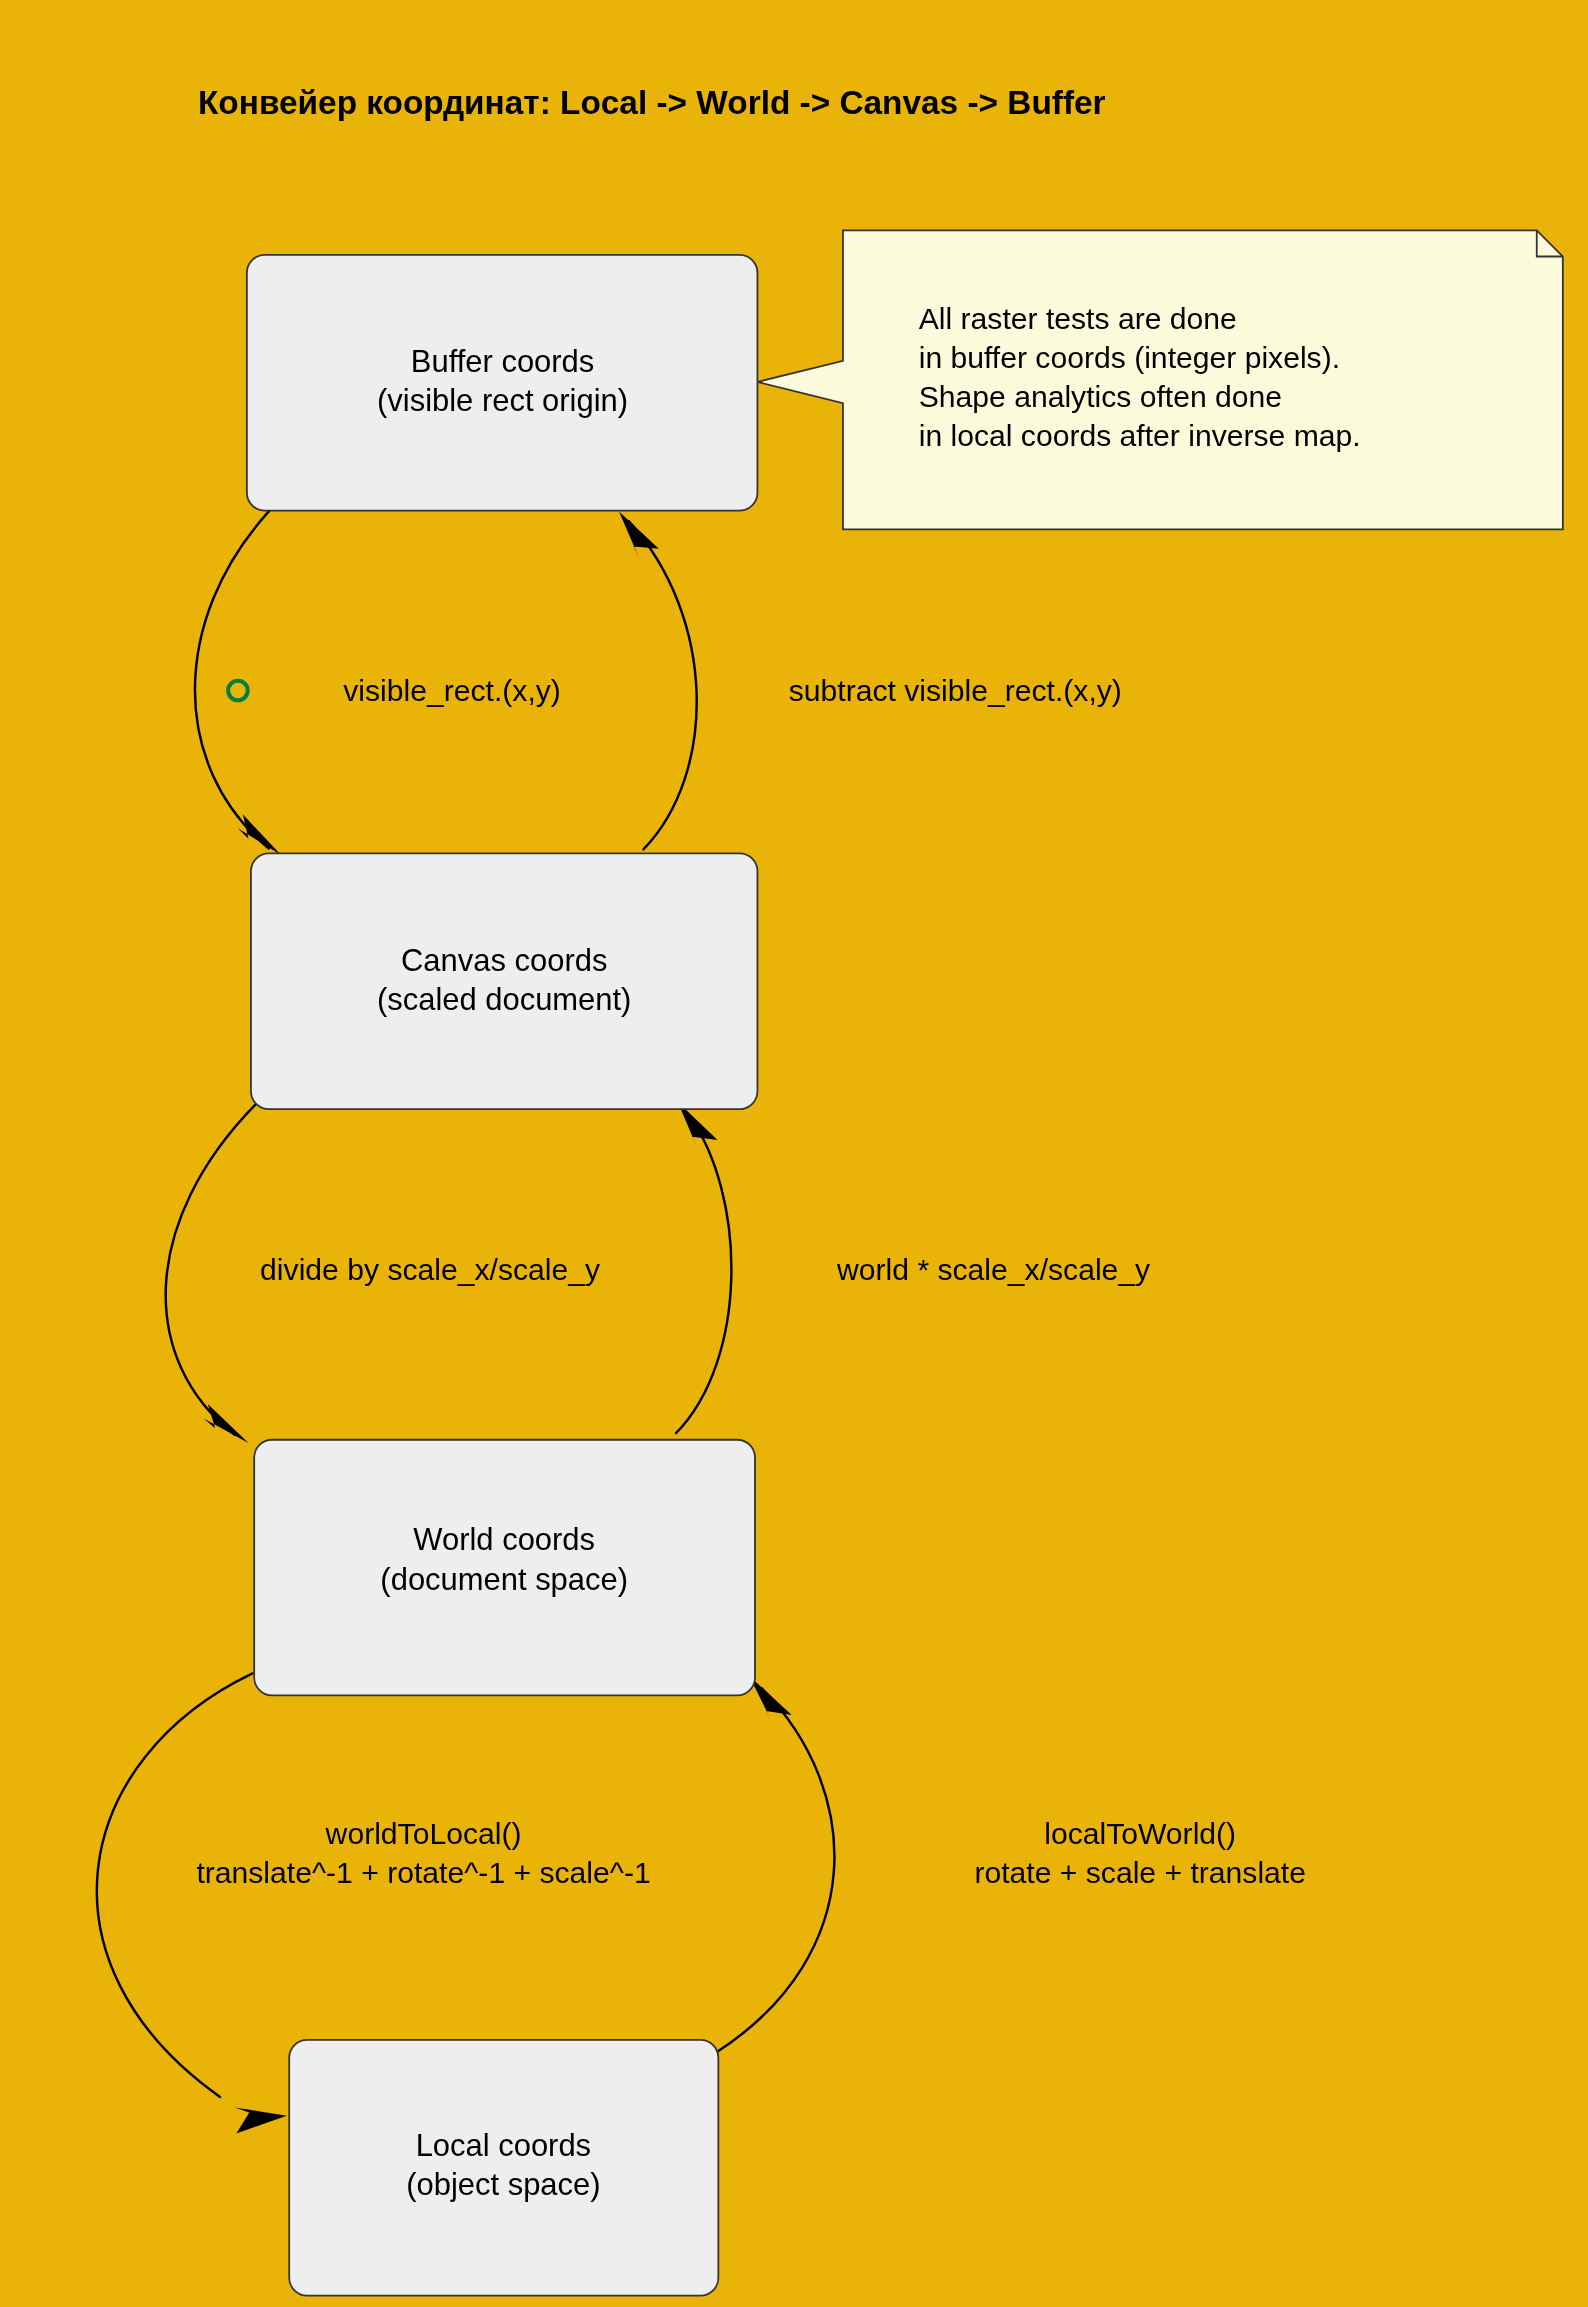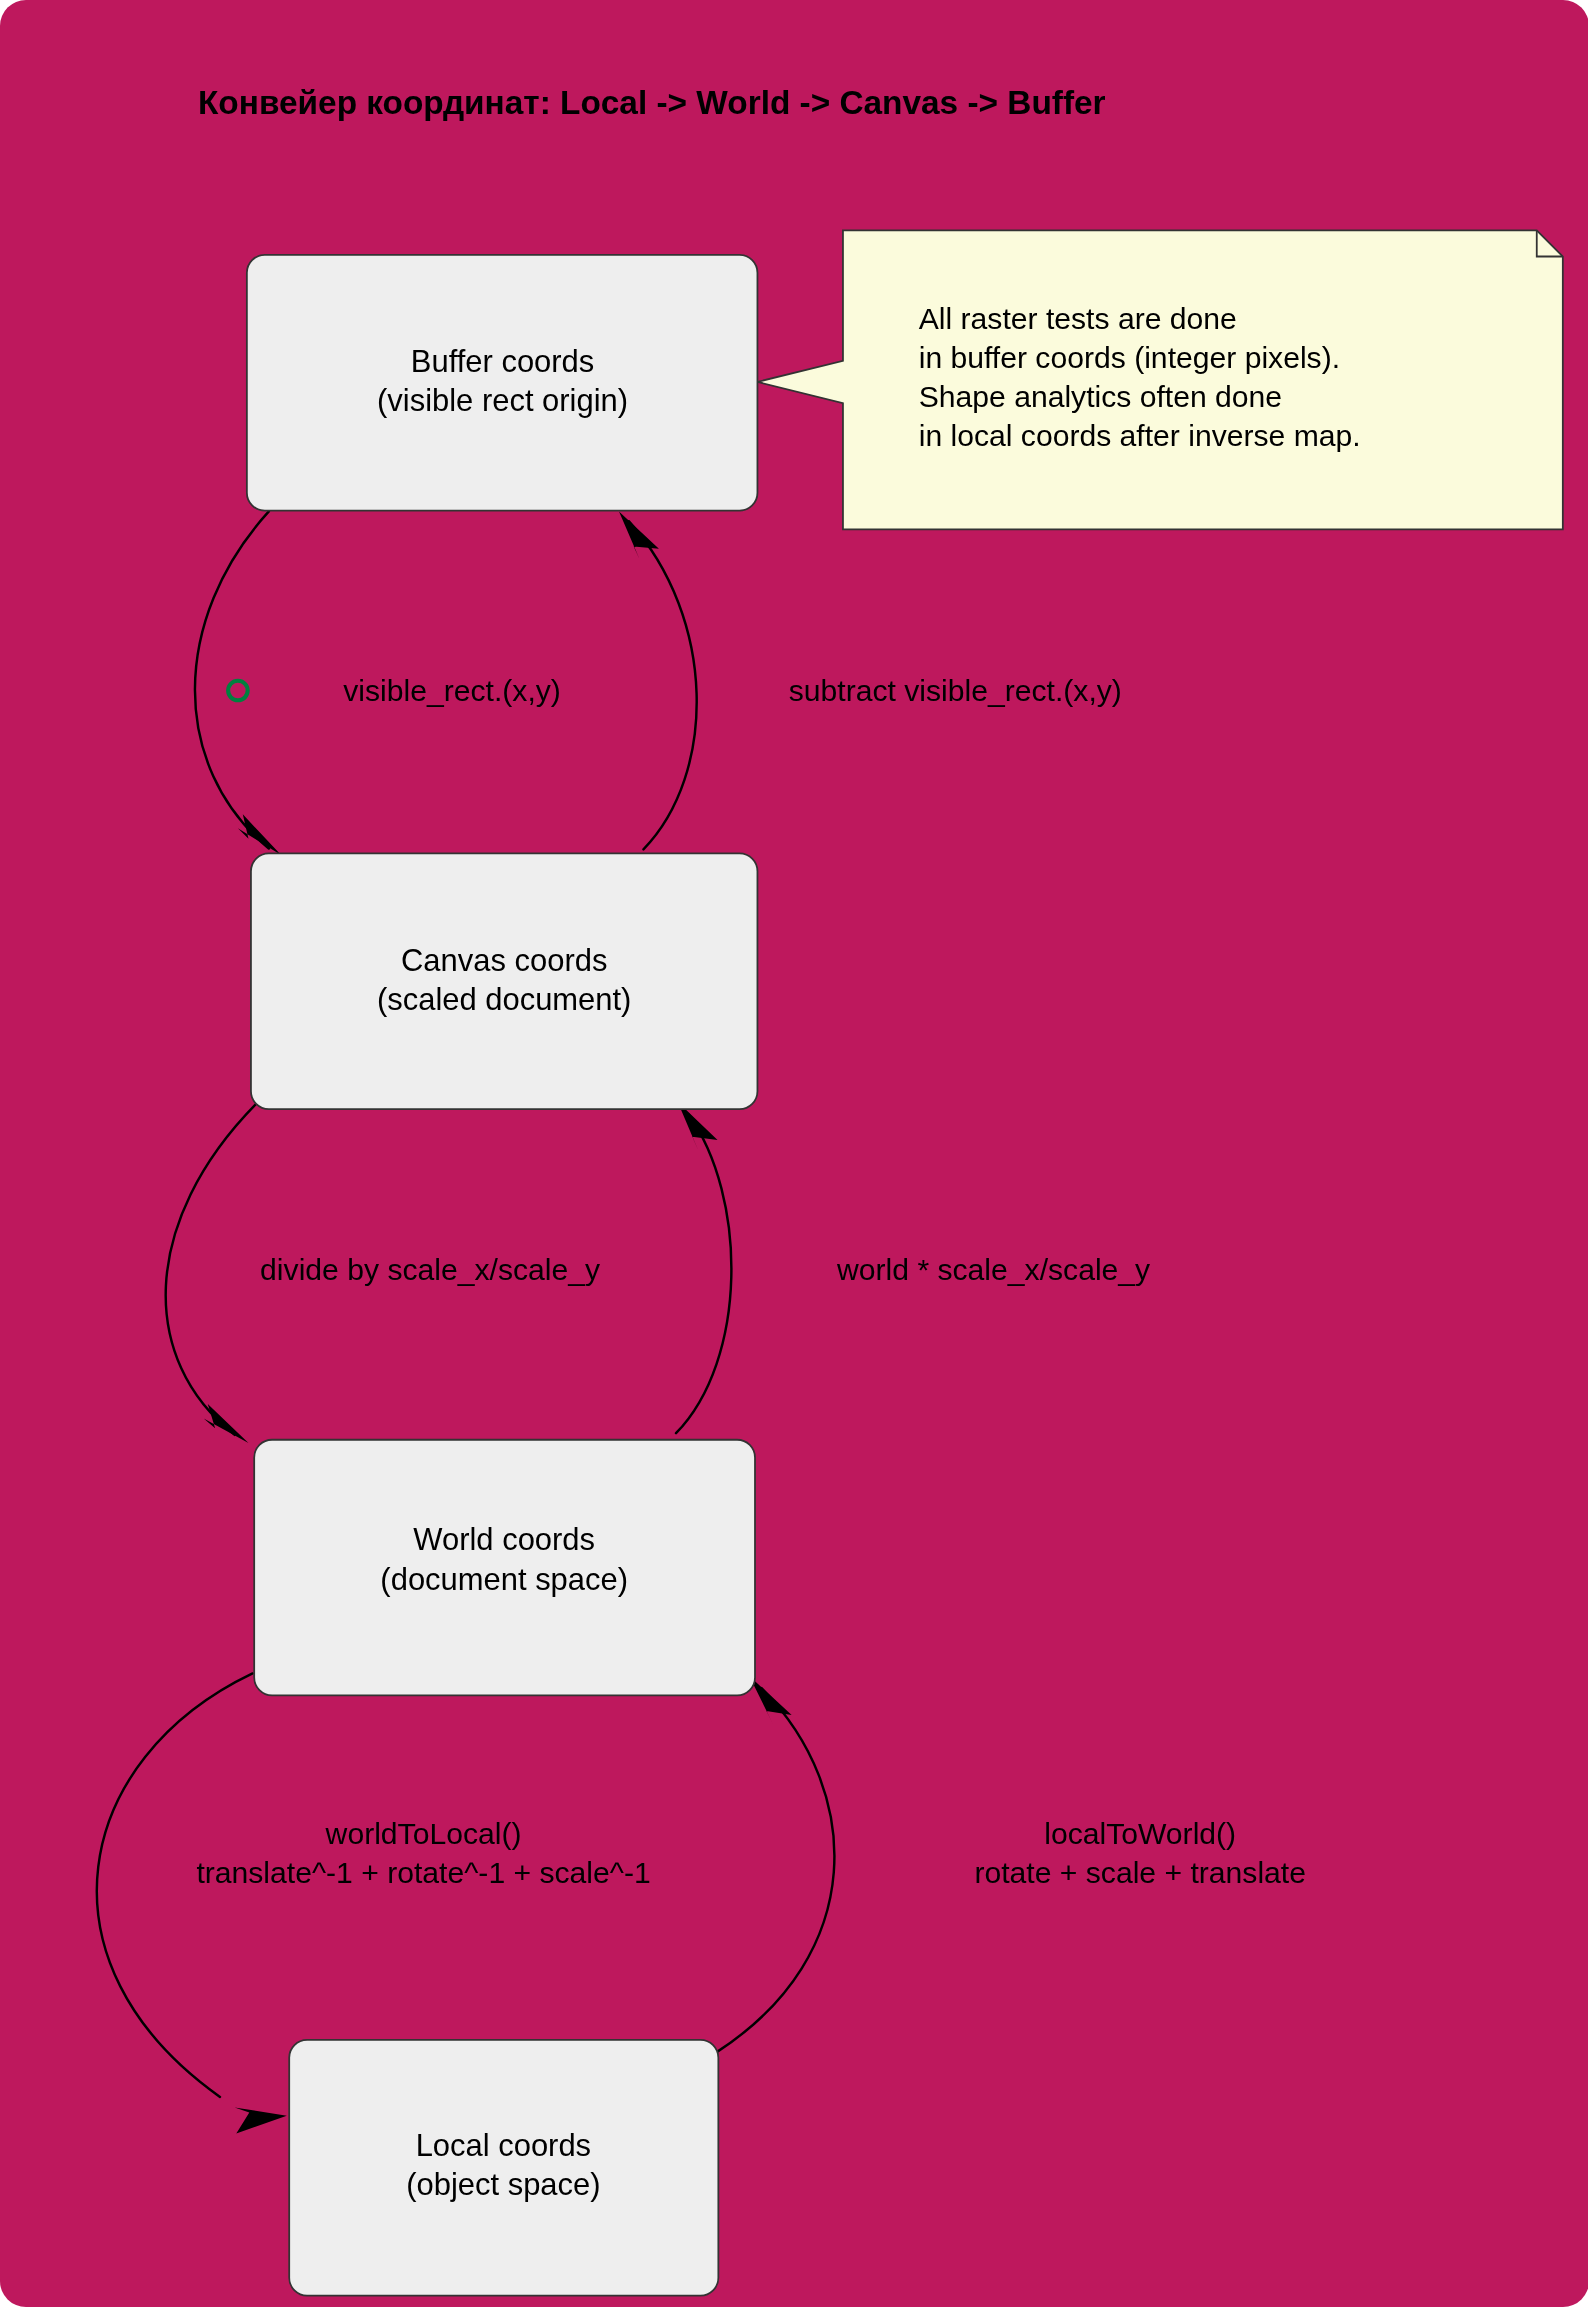--- a/index.html
+++ b/index.html
@@ -9,23 +9,22 @@
     background: #ffffff;
   }
   body {
     font-family: "Liberation Sans", sans-serif;
     color: #000000;
   }
   #canvas-root {
     position: relative;
     width: 1589px;
     height: 2307px;
-    background: #be185d;
+    background: #eab308;
     overflow: hidden;
-    border-radius: 26px;
   }
   svg.diagram {
     display: block;
     width: 1589px;
     height: 2307px;
   }
   .diagram-title {
     font-family: "Liberation Sans", sans-serif;
     font-weight: bold;
     font-size: 41px;

